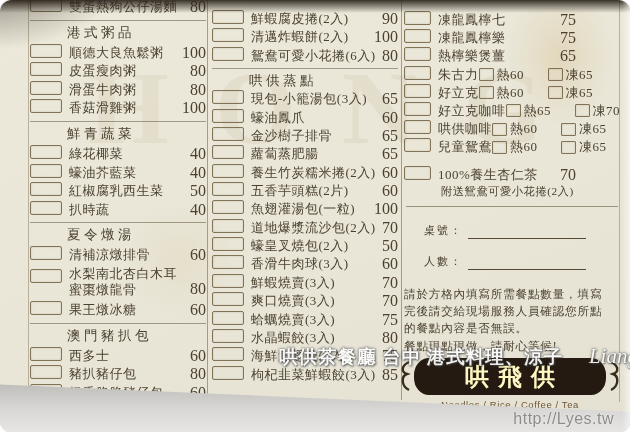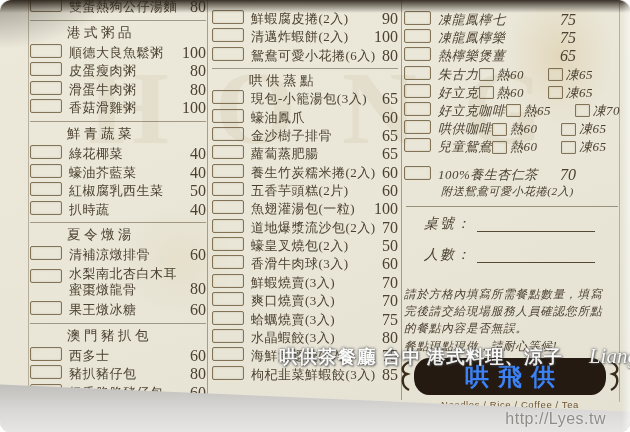--- a/index.html
+++ b/index.html
@@ -22,21 +22,21 @@
          background:radial-gradient(ellipse at 50% 40%,rgba(214,190,142,.38),rgba(214,190,142,0) 70%);}
   .blob2{position:absolute;left:120px;top:200px;width:120px;height:120px;z-index:0;
          background:radial-gradient(ellipse at 50% 50%,rgba(214,195,150,.2),rgba(214,195,150,0) 70%);}
 
   .vline{position:absolute;top:0;width:1px;height:400px;background:rgba(95,84,62,.5);z-index:1;}
   .pline{position:absolute;top:0;width:1px;height:402px;background:rgba(105,92,68,.4);z-index:1;}
 
   .col{position:absolute;z-index:2;color:#4c4130;}
   .c1{left:30px;top:1px;width:176px;}
   .c2{left:212px;top:10px;width:186px;}
-  .c3{left:404px;top:11px;width:218px;font-style:italic;}
+  .c3{left:404px;top:11px;width:218px;}
 
   .row{display:flex;align-items:flex-start;height:18.6px;font-size:13px;letter-spacing:.5px;}
   .c2 .row{height:18.35px;}
   .c3 .row{height:18.2px;padding-right:46px;}
   .c3 .row.hc{padding-right:20px;}
   .head{height:20px;padding-left:37px;letter-spacing:3.5px;font-size:13.5px;}
   .divr{height:7px;display:flex;align-items:center;}
   .divr i{display:block;width:100%;height:1px;background:rgba(100,88,64,.55);}
   .gap{height:9px;}
   .cut{margin-top:-3px;}
@@ -51,41 +51,41 @@
   .two .cb{margin-top:3px;}
   .two .nmwrap{line-height:16.5px;}
   .two .pr{position:absolute;right:0;bottom:3px;}
   .hc .nm{flex:1;}
   .opt{display:flex;align-items:center;flex:0 0 63px;}
   .opt+.opt{flex:0 0 60px;margin-left:6px;}
   .noterow{height:16px;padding-left:37px;font-size:11.3px;letter-spacing:.5px;}
 
   .order{margin-top:6px;}
   .order .oline{width:212px;height:1px;background:rgba(100,88,64,.6);margin:4px 0 8px 2px;}
-  .orow{display:flex;align-items:flex-start;height:31px;font-size:14px;letter-spacing:2px;
+  .orow{display:flex;align-items:center;height:31px;font-size:11px;letter-spacing:2px;
         padding-left:20px;color:#4c4130;}
   .uline{display:inline-block;width:118px;border-bottom:1.4px solid #564834;height:16px;margin-left:5px;}
   .notes{margin-top:9px;font-size:11.6px;line-height:1.5;letter-spacing:.8px;color:#4c4130;}
   .ready{margin-top:1px;font-size:11.6px;letter-spacing:.8px;color:#4c4130;}
 
   .logo{position:absolute;left:414px;top:358px;width:192px;text-align:center;z-index:3;}
   .banner{position:relative;height:37px;background:#241a11;border-radius:15px/17px;
           display:flex;align-items:center;justify-content:center;}
-  .banner .chars{font-size:24px;font-weight:bold;letter-spacing:9px;text-indent:9px;color:#3b82f6;}
+  .banner .chars{font-size:24px;font-weight:bold;letter-spacing:9px;text-indent:9px;color:#fef9c3;}
   .flourish{position:absolute;top:2px;width:16px;height:32px;}
   .flourish.l{left:-17px;}
   .flourish.r{right:-17px;}
   .tagline{margin-top:4px;font-size:9.5px;letter-spacing:.6px;color:#6d5637;
            font-family:"Liberation Sans",sans-serif;}
 
   .wm{position:absolute;left:279px;top:344px;z-index:8;white-space:nowrap;
       font-size:18.5px;font-weight:bold;letter-spacing:1px;color:#fcfcfc;opacity:.93;
       text-shadow:0 0 3px rgba(75,75,75,.95),0 0 1px rgba(75,75,75,.9),1px 1px 2px rgba(60,60,60,.7);}
   .wm .sig{font-style:italic;font-size:21px;letter-spacing:0;font-weight:normal;margin-left:20px;}
-  .site{position:absolute;right:24px;top:410px;z-index:9;font-family:"Liberation Sans",sans-serif;
+  .site{position:absolute;right:16px;top:410px;z-index:9;font-family:"Liberation Sans",sans-serif;
         font-size:16px;color:#8f8c88;letter-spacing:.5px;
         text-shadow:0 0 2px rgba(255,255,255,.8);}
 </style>
 </head>
 <body>
 
 <div class="photo">
   <div class="ghost">HONG KONG</div>
   <div class="blob"></div>
   <div class="blob2"></div>

